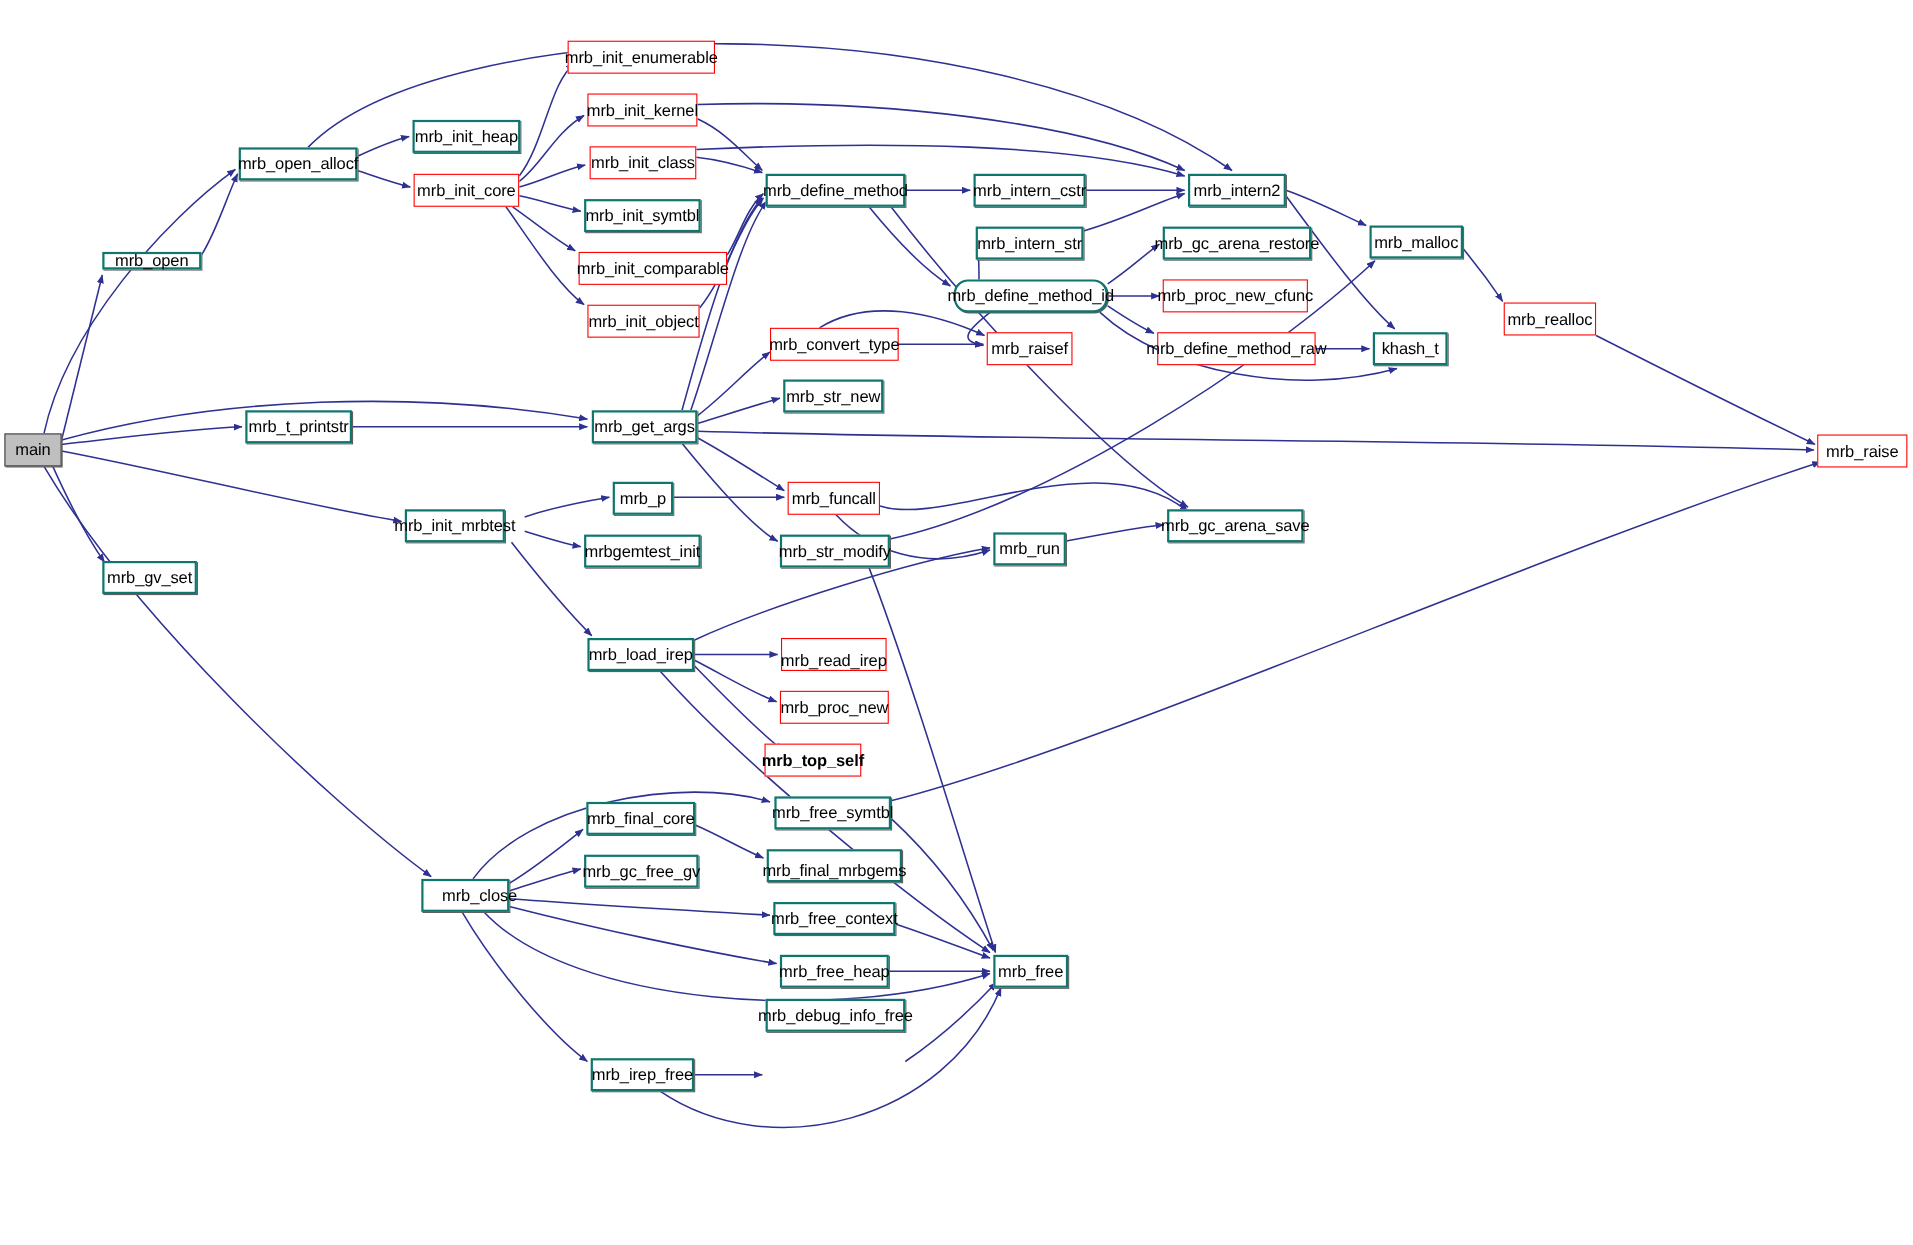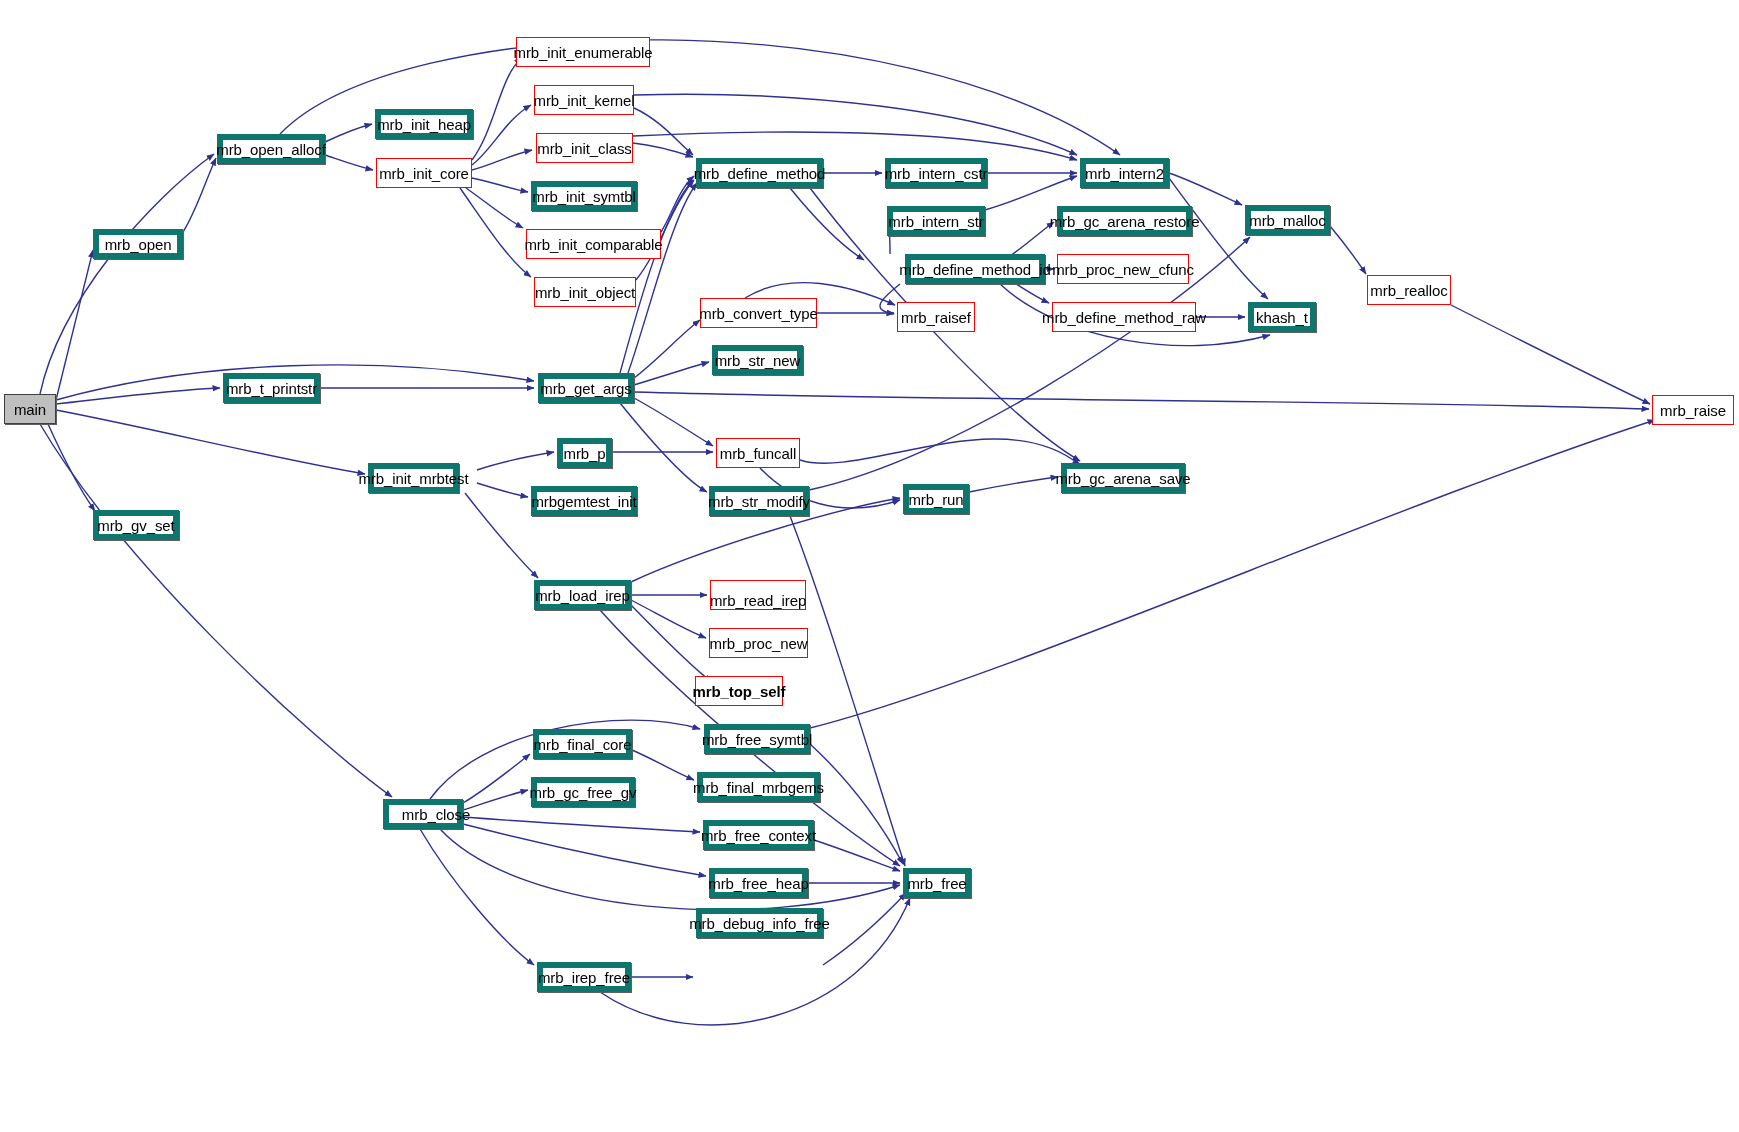--- a/index.html
+++ b/index.html
@@ -2,21 +2,21 @@
 <html><head>
 <meta charset="utf-8">
 <style>
   html,body{margin:0;padding:0;background:#ffffff;}
   #canvas{position:relative;width:1739px;height:1132px;background:#ffffff;overflow:hidden;
           font-family:"Liberation Sans","DejaVu Sans",sans-serif;}
   #edges{position:absolute;left:0;top:0;width:1739px;height:1132px;}
   .node{position:absolute;box-sizing:border-box;display:flex;align-items:center;
         justify-content:center;background:#ffffff;white-space:nowrap;
         font-size:15px;color:#000000;letter-spacing:-0.1px;}
-  .node.black{border:6px solid #0f766e;box-shadow:1px 1px 0 0 #606060;}
+  .node.black{border:2px solid #0f766e;box-shadow:1px 1px 0 0 #606060;}
   .node.red{border:1.6px solid #ff0000;}
   .node.cur{background:#bfbfbf;border:1px solid #404040;box-shadow:1px 1px 0 0 #606060;}
   .node span{pointer-events:none;}
 </style>
 </head>
 <body>
 
 <div id="canvas">
   <svg id="edges" viewBox="0 0 1739 1132" xmlns="http://www.w3.org/2000/svg">
     <defs>
@@ -102,21 +102,21 @@
         <path d="M808 883 L900 883" marker-end="url(#ah)"></path>
         <path d="M631 977 L693 977" marker-end="url(#ah)"></path>
         <path d="M600 992 C 700 1060, 860 1020, 910 898" marker-end="url(#ah)"></path>
         <path d="M823 965 C 860 940, 890 910, 906 893" marker-end="url(#ah)"></path>
       </g>
   </svg>
   <div id="node-layer">
       <div class="node cur" style="left: 4px; top: 394px; width: 52px; height: 30px;">
         <span>main</span>
       </div>
-      <div class="node black" style="left: 93px; top: 229px; width: 90px; height: 30px; align-items: center;">
+      <div class="node black" style="left: 93px; top: 229px; width: 90px; height: 16px; align-items: center;">
         <span>mrb_open</span>
       </div>
       <div class="node black" style="left: 217px; top: 134px; width: 108px; height: 30px;">
         <span>mrb_open_allocf</span>
       </div>
       <div class="node black" style="left: 375px; top: 109px; width: 98px; height: 30px;">
         <span>mrb_init_heap</span>
       </div>
       <div class="node red" style="left: 376px; top: 158px; width: 96px; height: 30px;">
         <span>mrb_init_core</span>
@@ -141,21 +141,21 @@
       </div>
       <div class="node black" style="left: 696px; top: 158px; width: 127px; height: 30px;">
         <span>mrb_define_method</span>
       </div>
       <div class="node black" style="left: 885px; top: 158px; width: 102px; height: 30px;">
         <span>mrb_intern_cstr</span>
       </div>
       <div class="node black" style="left: 887px; top: 206px; width: 98px; height: 30px;">
         <span>mrb_intern_str</span>
       </div>
-      <div class="node black" style="left: 905px; top: 254px; width: 140px; height: 30px;">
+      <div class="node black" style="left: 867px; top: 254px; width: 140px; height: 30px; border-radius: 13px;">
         <span>mrb_define_method_id</span>
       </div>
       <div class="node black" style="left: 1080px; top: 158px; width: 89px; height: 30px;">
         <span>mrb_intern2</span>
       </div>
       <div class="node black" style="left: 1057px; top: 206px; width: 135px; height: 30px; justify-content: center;">
         <span>mrb_gc_arena_restore</span>
       </div>
       <div class="node red" style="left: 1057px; top: 254px; width: 132px; height: 30px;">
         <span>mrb_proc_new_cfunc</span>

